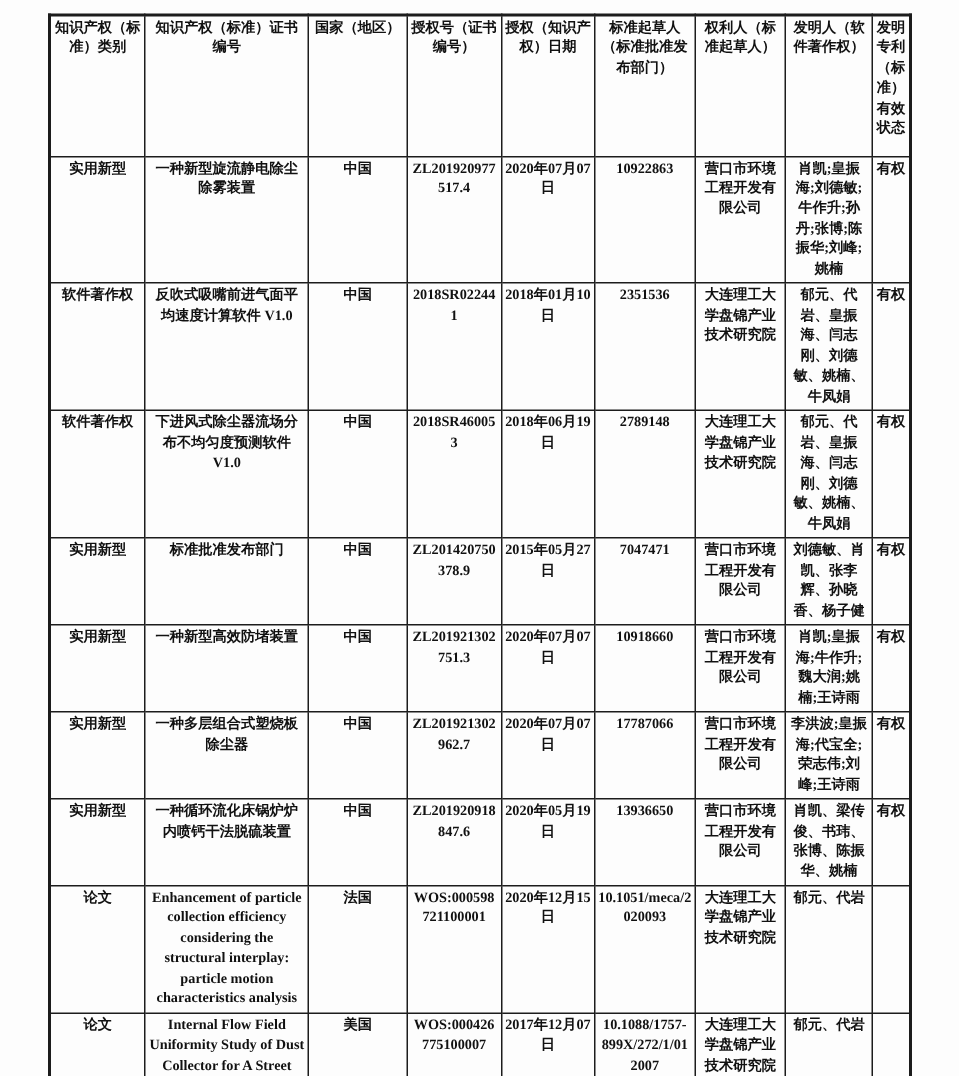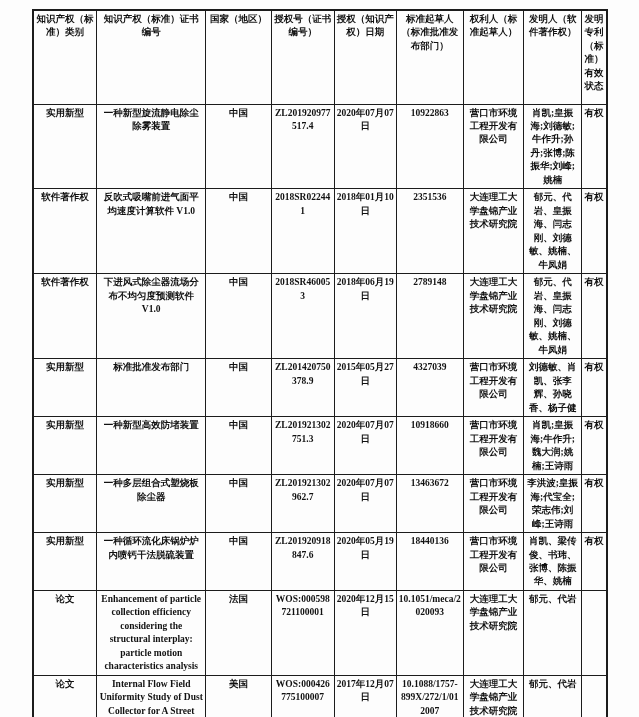--- a/index.html
+++ b/index.html
@@ -113,21 +113,21 @@
           <td>大连理工大学盘锦产业技术研究院</td>
           <td>郁元、代岩、皇振海、闫志刚、刘德敏、姚楠、牛凤娟</td>
           <td>有权</td>
         </tr>
         <tr style="height: 56px;">
           <td>实用新型</td>
           <td>标准批准发布部门</td>
           <td>中国</td>
           <td>ZL201420750378.9</td>
           <td>2015年05月27日</td>
-          <td>4327039</td>
+          <td>7047471</td>
           <td>营口市环境工程开发有限公司</td>
           <td>刘德敏、肖凯、张李辉、孙晓香、杨子健</td>
           <td>有权</td>
         </tr>
         <tr style="height: 53px;">
           <td>实用新型</td>
           <td>一种新型高效防堵装置</td>
           <td>中国</td>
           <td>ZL201921302751.3</td>
           <td>2020年07月07日</td>
@@ -135,32 +135,32 @@
           <td>营口市环境工程开发有限公司</td>
           <td>肖凯;皇振海;牛作升;魏大润;姚楠;王诗雨</td>
           <td>有权</td>
         </tr>
         <tr style="height: 56px;">
           <td>实用新型</td>
           <td>一种多层组合式塑烧板除尘器</td>
           <td>中国</td>
           <td>ZL201921302962.7</td>
           <td>2020年07月07日</td>
-          <td>13463672</td>
+          <td>17787066</td>
           <td>营口市环境工程开发有限公司</td>
           <td>李洪波;皇振海;代宝全;荣志伟;刘峰;王诗雨</td>
           <td>有权</td>
         </tr>
         <tr style="height: 54px;">
           <td>实用新型</td>
           <td>一种循环流化床锅炉炉内喷钙干法脱硫装置</td>
           <td>中国</td>
           <td>ZL201920918847.6</td>
           <td>2020年05月19日</td>
-          <td>18440136</td>
+          <td>13936650</td>
           <td>营口市环境工程开发有限公司</td>
           <td>肖凯、梁传俊、书玮、张博、陈振华、姚楠</td>
           <td>有权</td>
         </tr>
         <tr style="height: 70px;">
           <td>论文</td>
           <td>Enhancement of particle collection efficiency considering the structural interplay: particle motion characteristics analysis</td>
           <td>法国</td>
           <td>WOS:000598721100001</td>
           <td>2020年12月15日</td>

